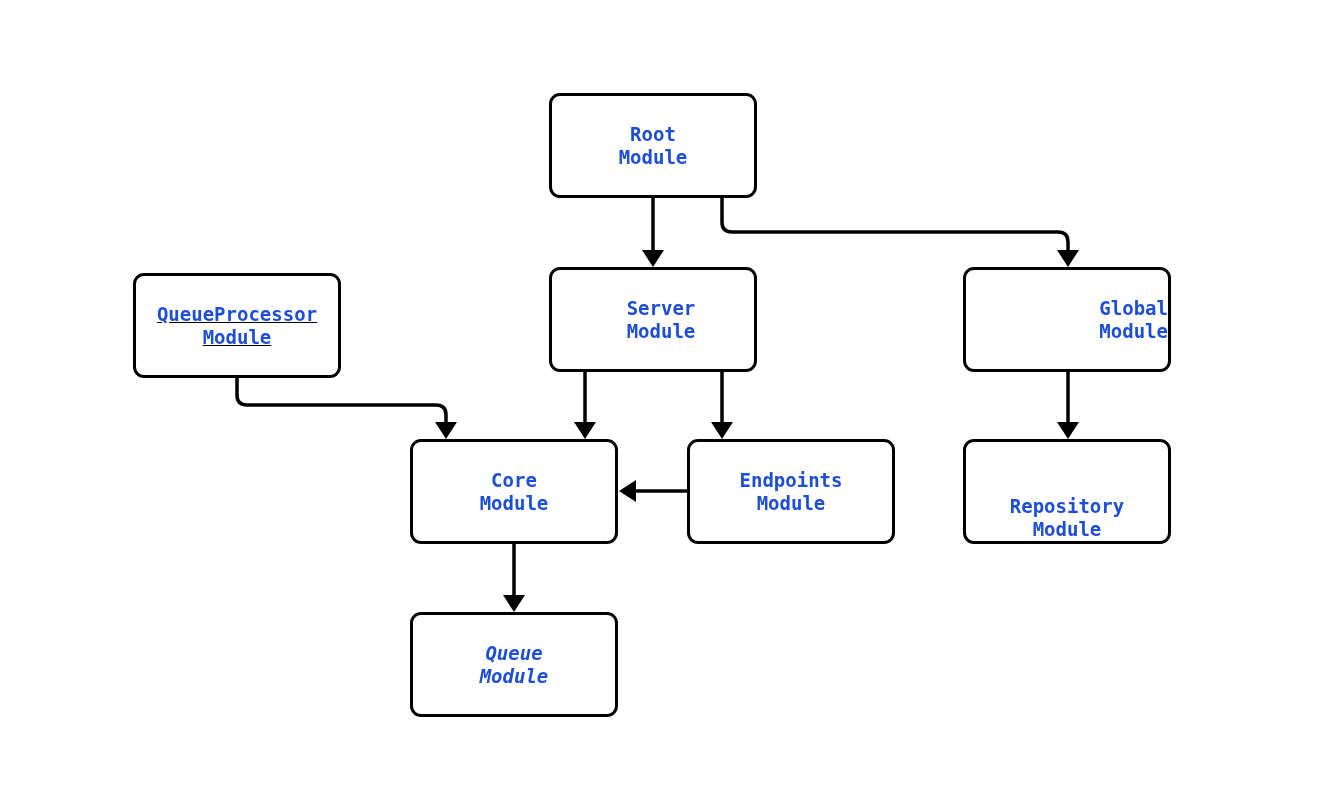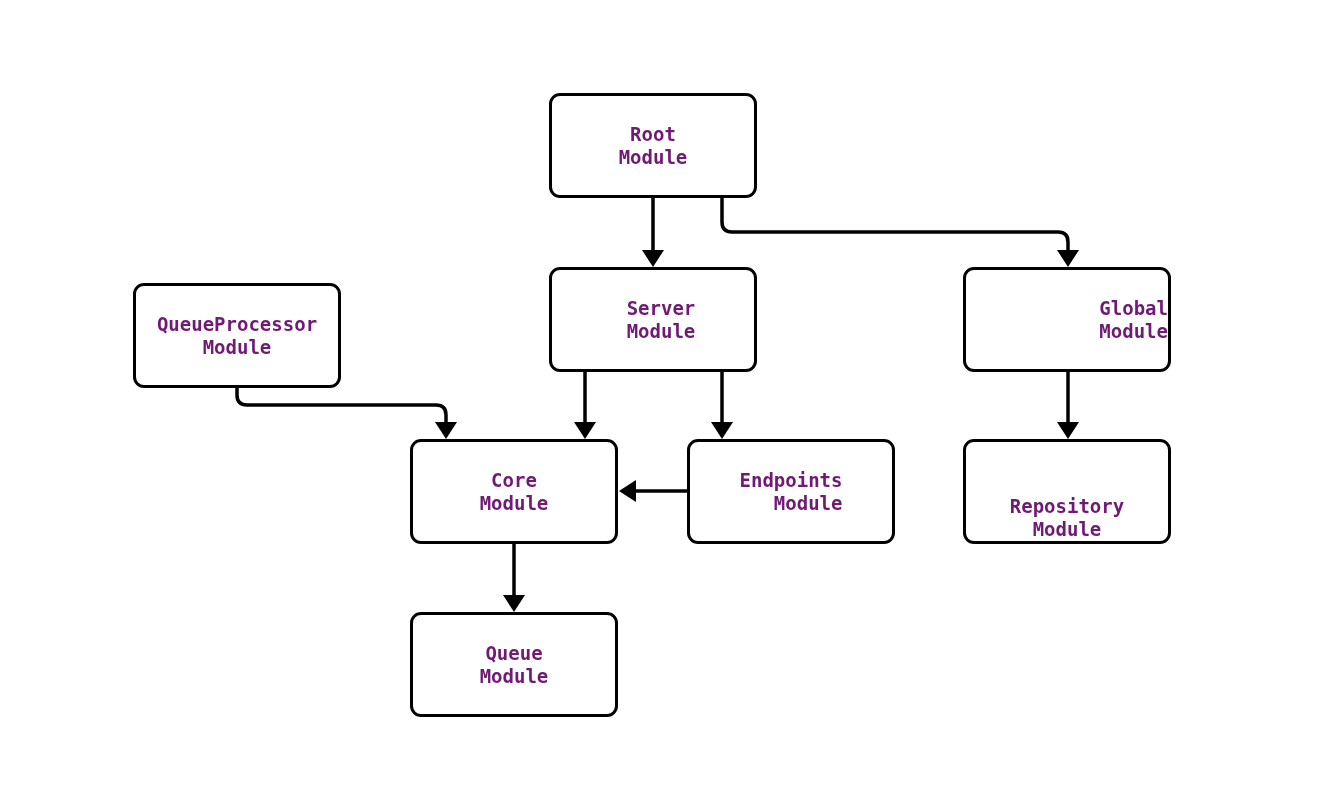--- a/index.html
+++ b/index.html
@@ -41,21 +41,21 @@
     background: #ffffff;
     display: flex;
     align-items: center;
     justify-content: center;
     text-align: center;
   }
   .node-label {
     font-size: 19px;
     line-height: 23px;
     font-weight: bold;
-    color: #701a75;
+    color: #1d4ed8;
     white-space: nowrap;
   }
   .node-label span { display: block; }
 </style>
 </head>
 <body>
 
 <div class="canvas">
 
   <svg class="edges-svg" viewBox="0 0 1337 809" xmlns="http://www.w3.org/2000/svg">
@@ -85,21 +85,21 @@
     <polygon points="1057,422 1079,422 1068,439"></polygon>
   </svg>
 
   <div class="node" style="left:549px; top:93px;">
     <div class="node-label">
       <span>Root</span>
       <span>Module</span>
     </div>
   </div>
 
-  <div class="node" style="left:133px; top:283px;">
+  <div class="node" style="left:133px; top:273px;text-decoration:underline;">
     <div class="node-label">
       <span>QueueProcessor</span>
       <span>Module</span>
     </div>
   </div>
 
   <div class="node" style="left:549px; top:267px;padding-left:16px;">
     <div class="node-label">
       <span>Server</span>
       <span>Module</span>
@@ -113,34 +113,34 @@
     </div>
   </div>
 
   <div class="node" style="left:410px; top:439px;">
     <div class="node-label">
       <span>Core</span>
       <span>Module</span>
     </div>
   </div>
 
-  <div class="node" style="left:687px; top:439px;text-align:right;">
+  <div class="node" style="left:687px; top:439px;">
     <div class="node-label">
       <span>Endpoints</span>
       <span>Module</span>
     </div>
   </div>
 
   <div class="node" style="left:963px; top:439px;align-items:flex-end;">
     <div class="node-label">
       <span>Repository</span>
       <span>Module</span>
     </div>
   </div>
 
-  <div class="node" style="left:410px; top:612px;">
+  <div class="node" style="left:410px; top:612px;font-style:italic;">
     <div class="node-label">
       <span>Queue</span>
       <span>Module</span>
     </div>
   </div>
 
 </div>
 
 </body></html>

